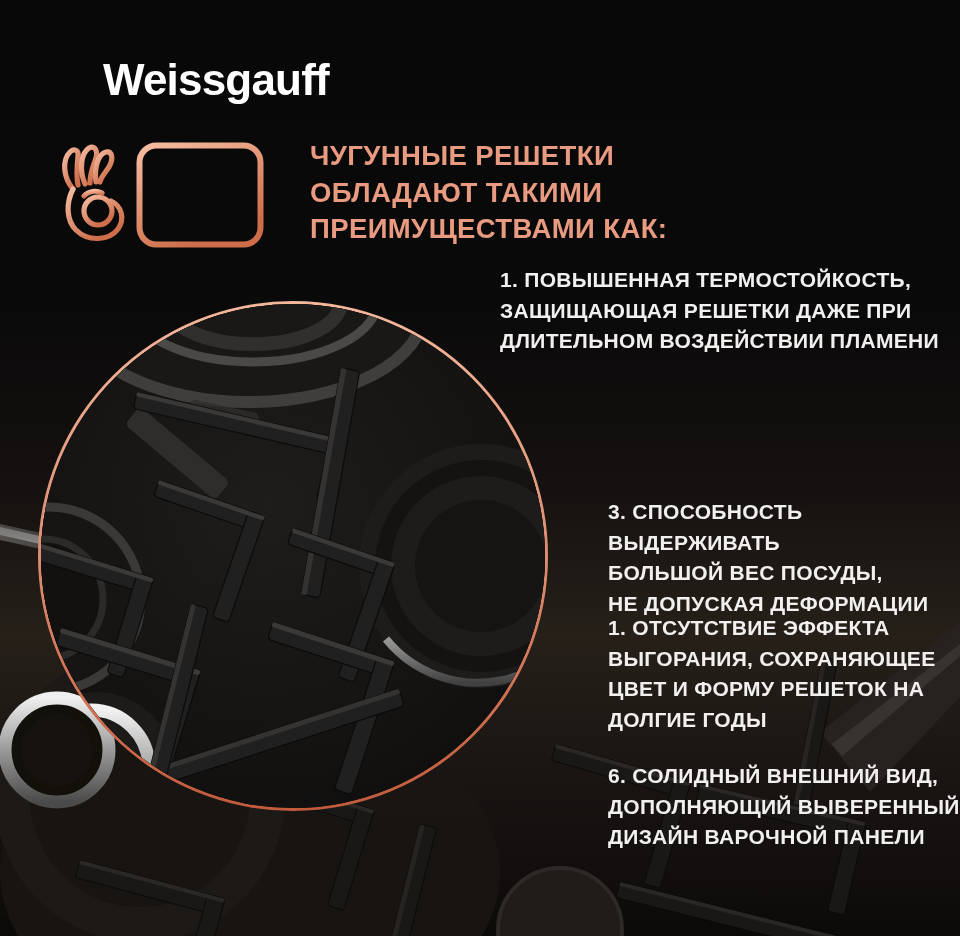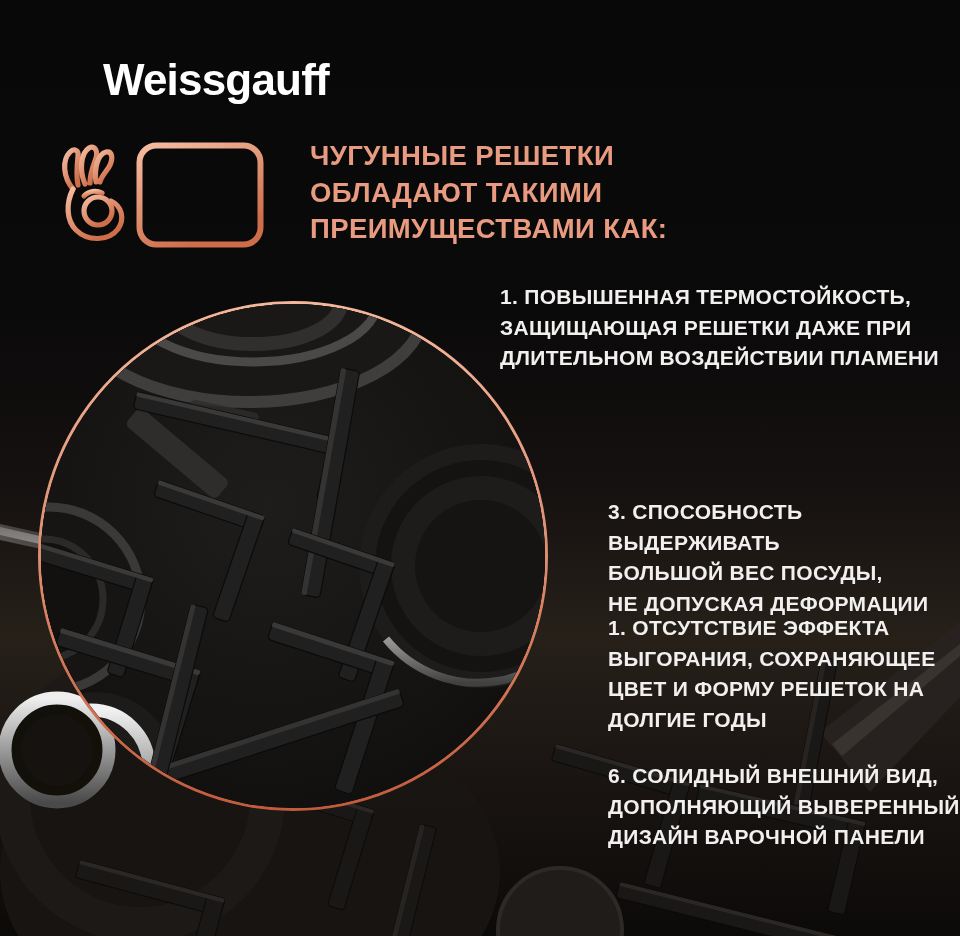--- a/index.html
+++ b/index.html
@@ -30,21 +30,21 @@
     font-size:27.5px;font-weight:700;line-height:36.5px;letter-spacing:0.4px;
     white-space:pre-line;
   }
   .benefit{
     position:absolute;
     color:var(--body-text,#f1f0ef);
     font-size:21px;font-weight:700;line-height:30.5px;letter-spacing:0.3px;
     white-space:pre-line;
     z-index:5;
   }
-  .b1{left:500px;top:282px;}
+  .b1{left:500px;top:265px;}
   .b2{left:608px;top:403px;}
   .b3{left:608px;top:497px;}
   .b4{left:608px;top:613px;}
   .b5{left:608px;top:761px;}
   
   .circle-ring{
     position:absolute;left:38px;top:301px;width:510px;height:510px;
     border-radius:50%;
     background:linear-gradient(180deg,var(--copper-light,#f3b79c) 0%,#e09275 45%,var(--copper-dark,#c25b3c) 100%);
     padding:0;z-index:4;

